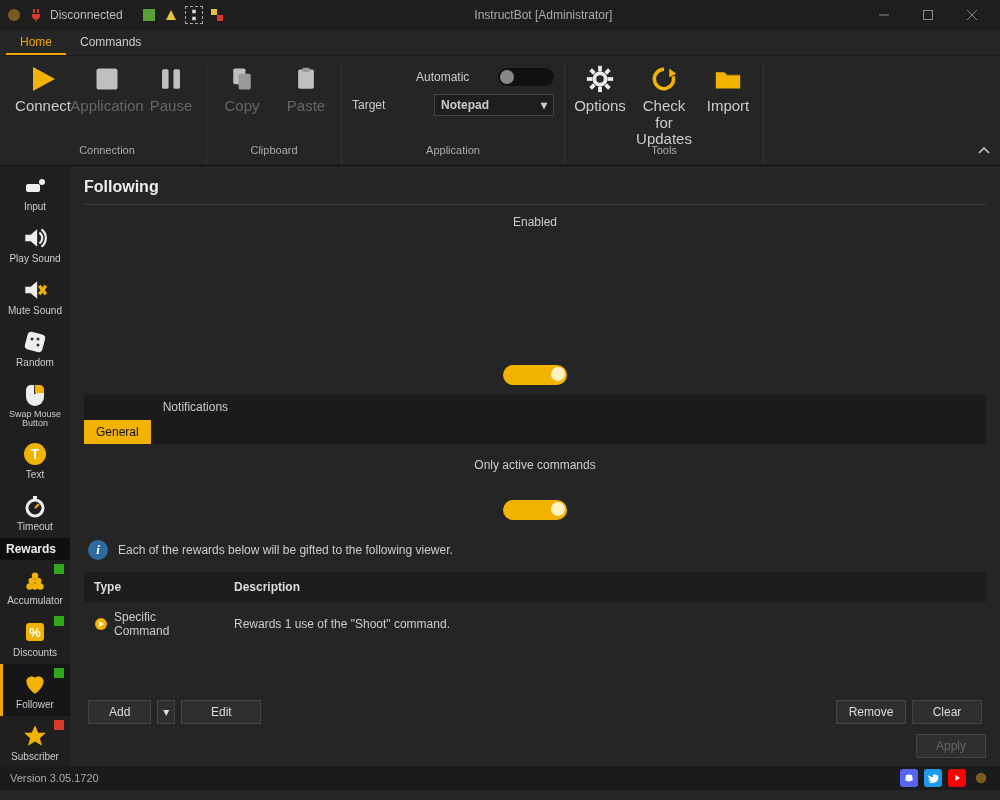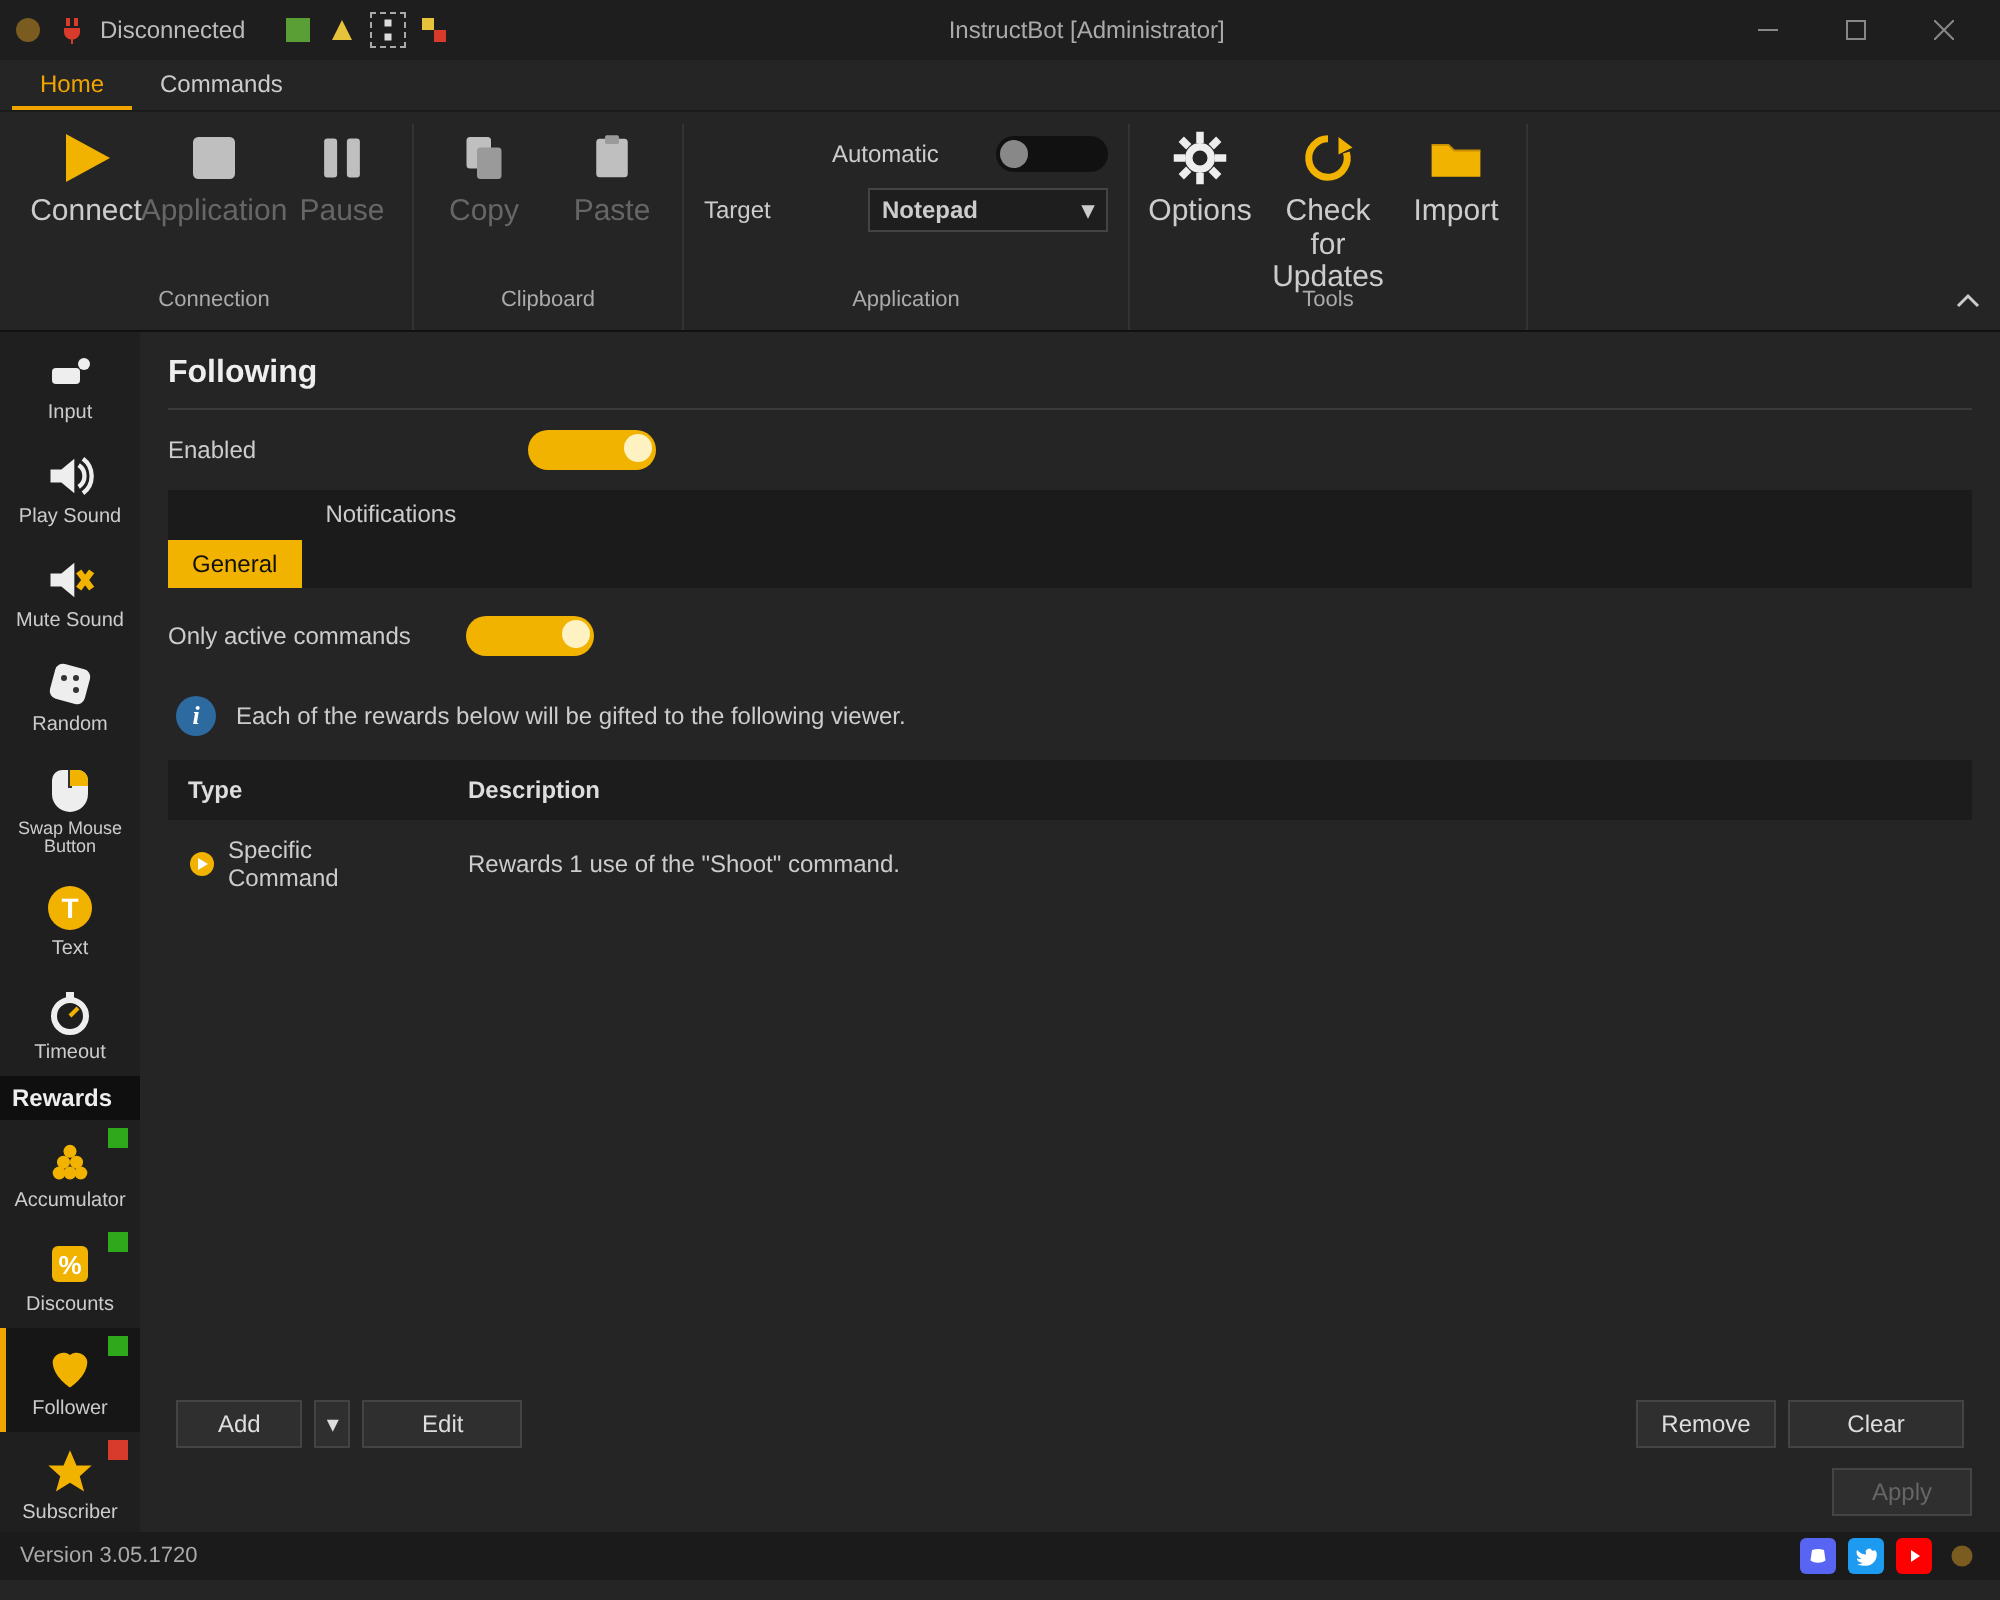--- a/index.html
+++ b/index.html
@@ -49,21 +49,21 @@
   .side-header { background: #0f0f0f; color: #eee; font-weight: bold; font-size: 12px; padding: 4px 6px; }
   .side-item.active { background: #161616; }
   .side-item.active::before { content: ''; position: absolute; left: 0; top: 0; bottom: 0; width: 3px; background: #f0a400; }
   .side-dot { position: absolute; top: 4px; right: 6px; width: 10px; height: 10px; }
   .side-dot.green { background: #2fa81b; }
   .side-dot.red { background: #d83a2b; }
   .sicon { width: 28px; height: 28px; display: flex; align-items: center; justify-content: center; }
 
   .content { flex: 1; background: #252526; padding: 10px 14px 0 14px; display: flex; flex-direction: column; }
   .page-title { font-size: 16px; font-weight: bold; color: #eee; padding: 2px 0 8px 0; border-bottom: 1px solid #3a3a3a; }
-  .row { display: flex; align-items: center; gap: 28px; padding: 10px 0; }
+  .row { display: flex; align-items: center; gap: 28px; padding: 10px 0; flex-direction: column; }
   .tabs { display: flex; background: #1b1b1c; }
   .tab { padding: 5px 12px; font-size: 12px; cursor: pointer; color: #ccc; }
   .tab.active { background: #f2b200; color: #111; margin-top: 25px; }
   .info-row { display: flex; align-items: center; gap: 10px; padding: 10px 0 12px 4px; color: #ccc; }
   .info-icon { width: 20px; height: 20px; border-radius: 50%; background: #2c6aa0; display: flex; align-items: center; justify-content: center; color: #fff; font-weight: bold; font-style: italic; font-family: Georgia, serif; font-size: 13px; }
   table { width: 100%; border-collapse: collapse; }
   thead th { text-align: left; background: #1c1c1d; color: #ddd; font-weight: bold; font-size: 12px; padding: 8px 10px; }
   tbody td { padding: 8px 10px; color: #ccc; }
   .type-cell { display: flex; align-items: center; gap: 6px; }
   .row-icon { width: 14px; height: 14px; }
@@ -445,21 +445,21 @@
         </tr>
       </tbody>
     </table>
 
     <div class="content-bottom">
       <div class="btn split-main">Add</div>
       <div class="btn split-arrow">▾</div>
       <div class="btn" style="width:80px;">Edit</div>
       <div class="spacer"></div>
       <div class="btn" style="width:70px;">Remove</div>
-      <div class="btn" style="width:88px;">Clear</div>
+      <div class="btn" style="width:70px;">Clear</div>
     </div>
     <div style="display:flex;justify-content:flex-end;padding-bottom:8px;">
       <div class="btn disabled" style="width:70px;">Apply</div>
     </div>
   </div>
 </div>
 
 <div class="status">
   <span>Version 3.05.1720</span>
   <div class="spacer"></div>

